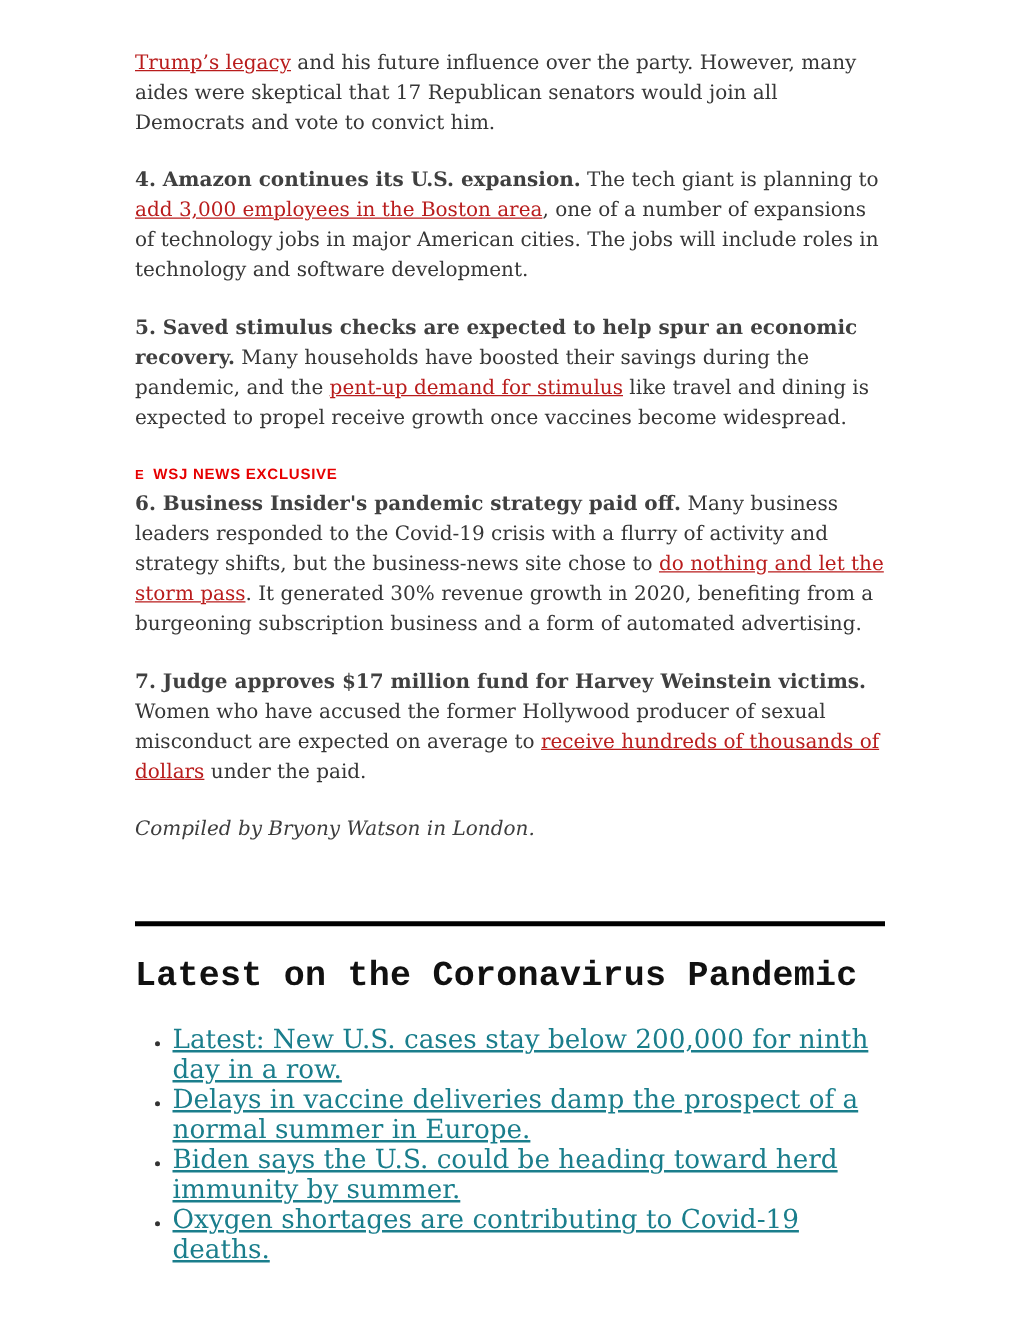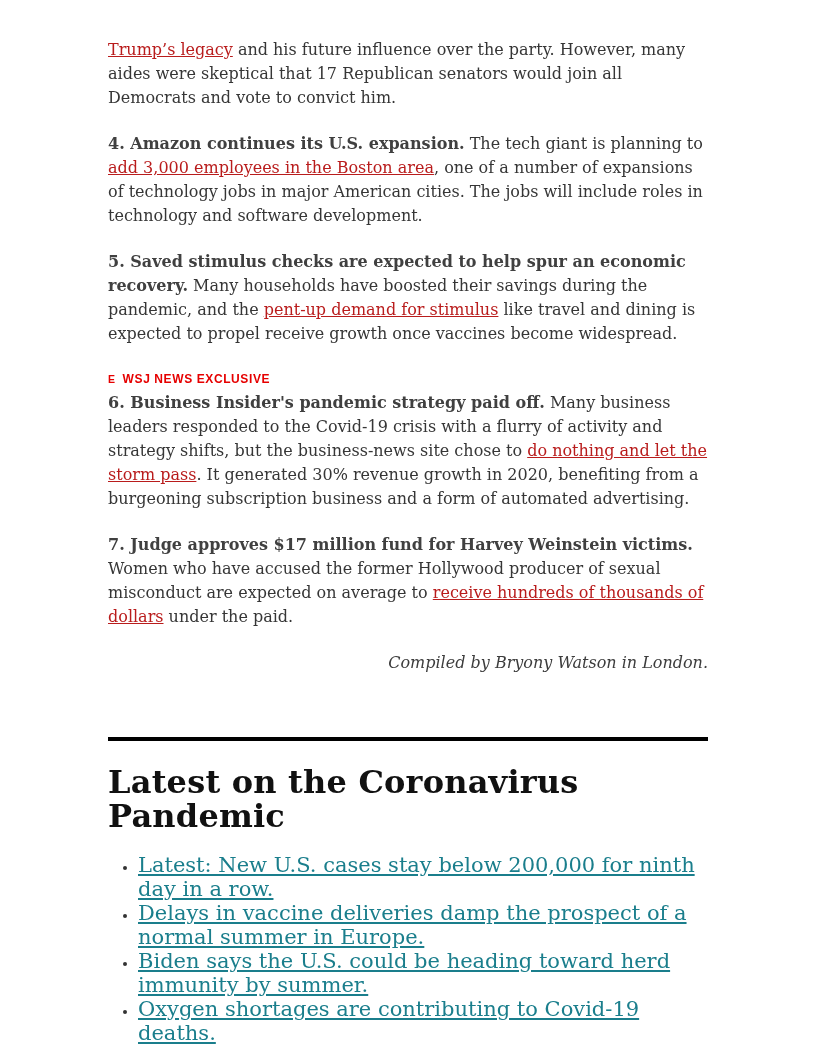--- a/index.html
+++ b/index.html
@@ -52,36 +52,36 @@
   }
   .exclusive-para {
     margin-top: 0;
   }
   .byline {
     font-style: italic;
     font-size: 16px;
     line-height: 24px;
     margin: 0 0 0 0;
     color: #3d3d3d;
-    text-align: right;
   }
   .rule {
     height: 4px;
     background: #000000;
     margin: 0;
   }
   .rule-1 { margin-top: 62px; }
   .rule-2 { margin-top: 54px; }
   h2.section-heading {
-    font-size: 32px;
+    font-size: 28px;
     line-height: 34px;
     font-weight: bold;
     color: #111111;
     margin: 24px 0 20px 0;
     letter-spacing: 0.2px;
+    font-family: Liberation Mono, monospace;
   }
   ul.link-list {
     margin: 0;
     padding: 0 0 0 30px;
     list-style: disc outside;
   }
   ul.link-list li {
     font-size: 21px;
     line-height: 24px;
     color: #333333;

